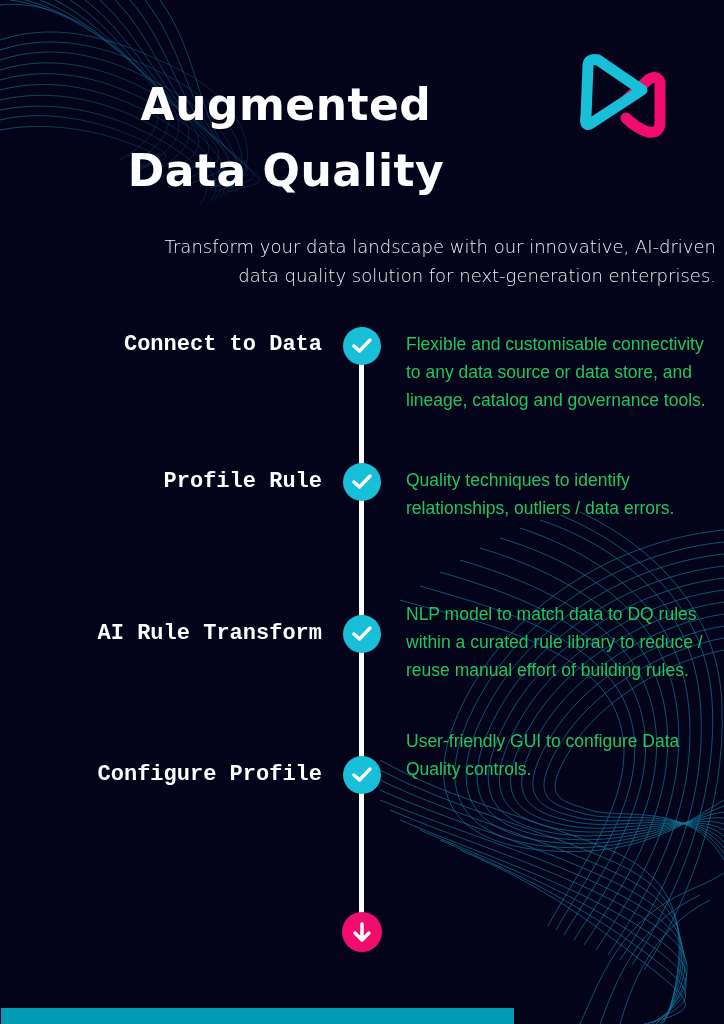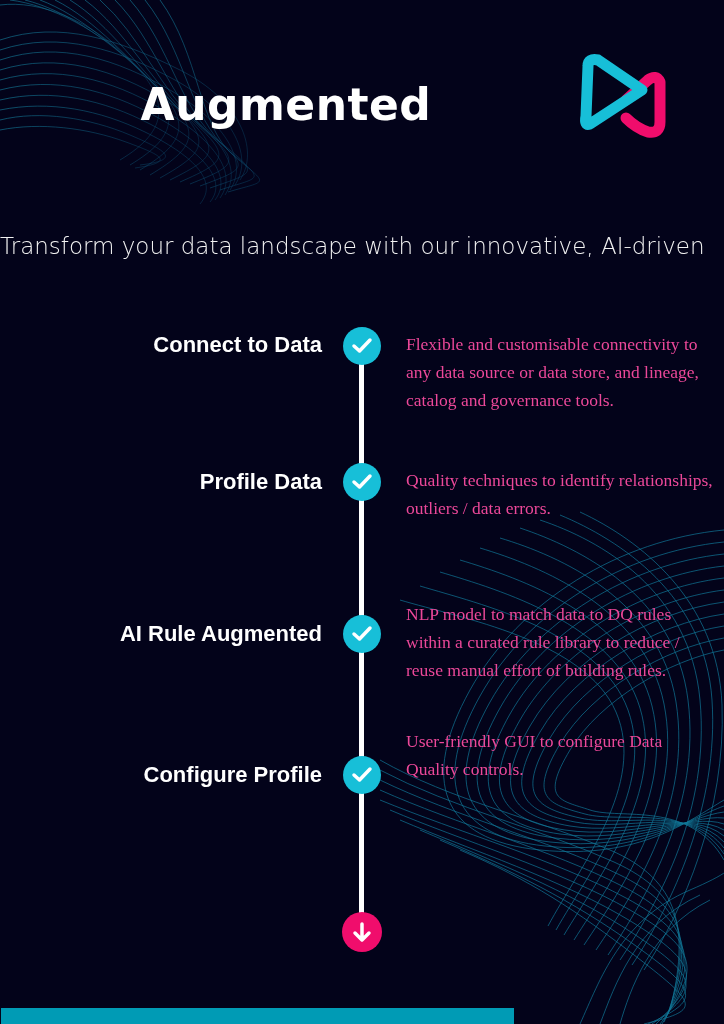--- a/index.html
+++ b/index.html
@@ -20,52 +20,52 @@
       font-family: "DejaVu Sans", sans-serif;
       font-weight: bold;
       font-size: 44px;
       line-height: 66px;
       letter-spacing: 0.5px;
       padding-left: 0;
     }
     .title span { display: block; }
     .subtitle {
       position: absolute; left: 0; width: 716px; top: 232px;
-      text-align: left;
+      text-align: right;
       font-family: "DejaVu Sans", sans-serif;
       font-weight: 300;
-      font-size: 23px;
+      font-size: 18px;
       line-height: 29px;
       color: #f2f2f2;
     }
     .timeline-line {
       position: absolute; left: 359px; top: 346px; width: 5px; height: 586px;
       background: #ffffff;
     }
     .step-title {
       position: absolute; right: 402px;
-      font-family: Liberation Sans, sans-serif;
+      font-family: Liberation Mono, monospace;
       font-weight: bold;
       font-size: 22px;
       line-height: 30px;
       text-align: right;
       white-space: nowrap;
     }
     .check {
       position: absolute; left: 343px; width: 38px; height: 38px;
       border-radius: 50%;
       background: #17bfd8;
       display: flex; align-items: center; justify-content: center;
     }
     .step-desc {
       position: absolute; left: 406px; width: 310px;
-      font-family: Liberation Serif, serif;
+      font-family: Liberation Sans, sans-serif;
       font-size: 17.5px;
       line-height: 28px;
-      color: #ec4899;
+      color: #22c55e;
     }
     .down-btn {
       position: absolute; left: 342px; top: 912px; width: 40px; height: 40px;
       border-radius: 50%;
       background: #f00d6c;
       display: flex; align-items: center; justify-content: center;
     }
     .bottom-bar {
       position: absolute; left: 1px; top: 1008px; width: 513px; height: 16px;
       background: #009bb5;
@@ -145,50 +145,52 @@
   </g>
 </svg>
 
 <svg class="logo" viewBox="0 0 92 90">
   <path d="M48,48 L70,28 Q78,22 82,30 L82,70 Q82,82 70,80 Q58,76 48,66" fill="none" stroke="#f00d6c" stroke-width="11" stroke-linejoin="round" stroke-linecap="round"></path>
   <path d="M10,14 Q10,6 20,8 L64,38 L12,72 Q6,74 8,64 Z" fill="none" stroke="#17bfd8" stroke-width="11" stroke-linejoin="round"></path>
 </svg>
 
 <h1 class="title">
   <span>Augmented</span>
+  <span>Data Quality</span>
 </h1>
 
 <p class="subtitle">
   <span style="display:block">Transform your data landscape with our innovative, AI-driven</span>
+  <span style="display:block">data quality solution for next-generation enterprises.</span>
 </p>
 
 <div class="timeline-line"></div>
 
 <div>
   <div class="step-title" style="top:330px">Connect to Data</div>
   <div class="check" style="top:327px">
     <svg width="22" height="18" viewBox="0 0 22 18">
         <path d="M3,9 L8.5,14 L19,3" fill="none" stroke="#ffffff" stroke-width="3.5" stroke-linecap="round" stroke-linejoin="round"></path>
       </svg>
   </div>
   <div class="step-desc" style="top:330px">Flexible and customisable connectivity to any data source or data store, and lineage, catalog and governance tools.</div>
 </div>
 
 <div>
-  <div class="step-title" style="top:467px">Profile Data</div>
+  <div class="step-title" style="top:467px">Profile Rule</div>
   <div class="check" style="top:463px">
     <svg width="22" height="18" viewBox="0 0 22 18">
         <path d="M3,9 L8.5,14 L19,3" fill="none" stroke="#ffffff" stroke-width="3.5" stroke-linecap="round" stroke-linejoin="round"></path>
       </svg>
   </div>
   <div class="step-desc" style="top:466px">Quality techniques to identify relationships, outliers / data errors.</div>
 </div>
 
 <div>
-  <div class="step-title" style="top:619px">AI Rule Augmented</div>
+  <div class="step-title" style="top:619px">AI Rule Transform</div>
   <div class="check" style="top:615px">
     <svg width="22" height="18" viewBox="0 0 22 18">
         <path d="M3,9 L8.5,14 L19,3" fill="none" stroke="#ffffff" stroke-width="3.5" stroke-linecap="round" stroke-linejoin="round"></path>
       </svg>
   </div>
   <div class="step-desc" style="top:600px">NLP model to match data to DQ rules within a curated rule library to reduce / reuse manual effort of building rules.</div>
 </div>
 
 <div>
   <div class="step-title" style="top:760px">Configure Profile</div>

